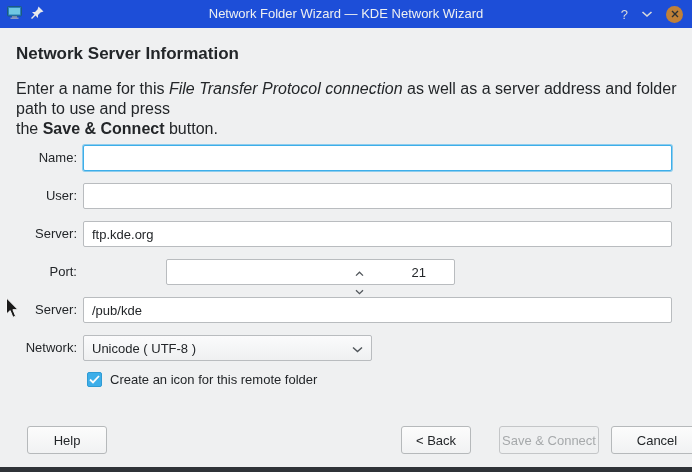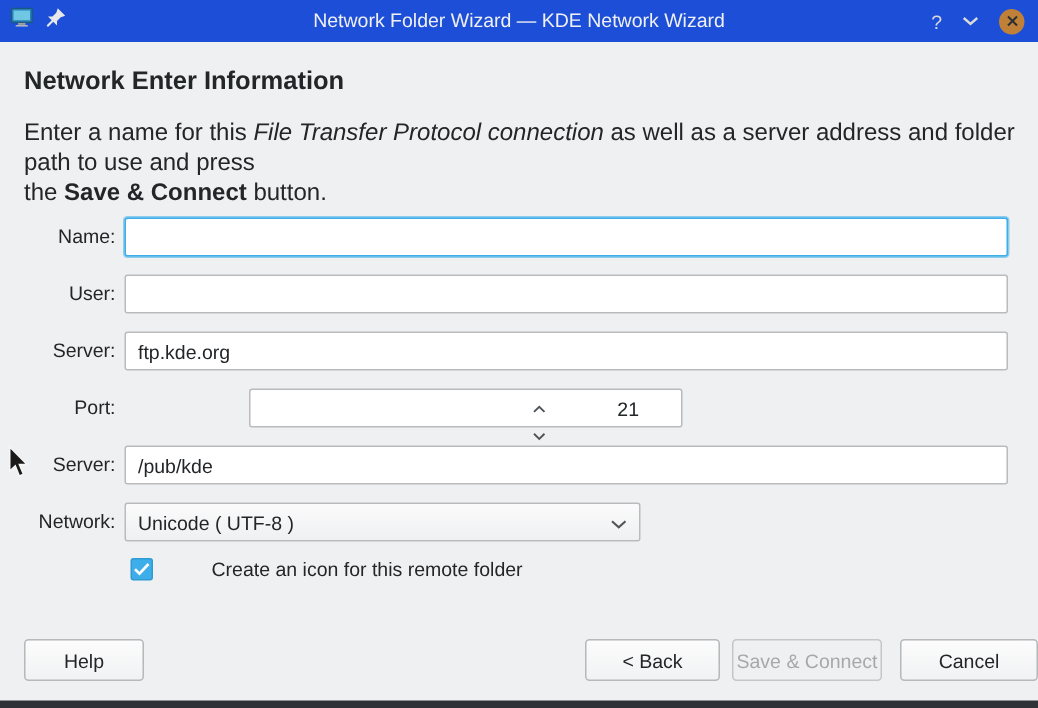--- a/index.html
+++ b/index.html
@@ -35,38 +35,38 @@
     position:absolute; left:83px; top:0; height:26px; width:589px;
     border:1px solid #b9bcbf; border-radius:2px; background:#ffffff;
     font-family:inherit; font-size:13px; color:#232629; padding:0 8px; outline:none;
   }
   .input.focused { border:1px solid #3daee9; box-shadow:0 0 0 1px rgba(61,174,233,0.55); }
   .spinbox { position:absolute; left:83px; top:0; width:289px; height:26px; }
   .spinbox .input { width:289px; text-align:right; padding-right:28px;padding-left:15px; }
   .spins { position:absolute; right:7px; top:4px; width:12px; height:18px;
            display:flex; flex-direction:column; align-items:center; justify-content:space-between; }
   .combobox {
-    position:absolute; left:83px; top:0; width:344px; height:26px;
+    position:absolute; left:83px; top:0; width:289px; height:26px;
     border:1px solid #b9bcbf; border-radius:2px;
     background:linear-gradient(#fbfbfc,#eff0f1);
     display:flex; align-items:center; padding:0 8px; font-size:13px; color:#232629;
   }
   .combobox .cb-text { flex:1; }
   .check-row { position:absolute; left:87px; top:372px; display:flex; align-items:center; gap:8px; }
   .checkbox { width:15px; height:15px; border-radius:2px; background:#3daee9; border:1px solid #2f9bd4;
               display:flex; align-items:center; justify-content:center; }
-  .check-label { font-size:13px; color:#232629;margin-left:31px; }
+  .check-label { font-size:13px; color:#232629; }
 
   
   .btn {
     position:absolute; top:426px; height:28px;
     border:1px solid #b6b9bb; border-radius:3px;
     background:linear-gradient(#fcfcfc,#f1f2f3);
     font-family:inherit; font-size:13px; color:#232629;
-    display:flex; align-items:center; justify-content:center;
+    display:flex; align-items:center; justify-content:center;margin-left:11px;
   }
   .btn.disabled { color:#a6a9ab; background:#eff0f1; border-color:#c4c6c8; }
 
   .bottom-edge { position:absolute; left:0; bottom:0; width:692px; height:5px; background:#2f3338; }
 
   .cursor { position:absolute; left:5px; top:297px; pointer-events:none; }
 </style>
 </head>
 <body>
 
@@ -95,21 +95,21 @@
       </svg>
     </span>
     <span class="tb-close">
       <svg width="8" height="8" viewBox="0 0 8 8">
         <path d="M1 1 L7 7 M7 1 L1 7" stroke="#2b2f33" stroke-width="1.4"></path>
       </svg>
     </span>
   </div>
 </div>
 
-<div class="page-title">Network Enter Information</div>
+<div class="page-title">Network Server Information</div>
 
 <div class="intro">
   <span>Enter a name for this </span><i>File Transfer Protocol connection</i><span> as well as a server address and folder path to use and press</span><br>
   <span>the </span><b>Save &amp; Connect</b><span> button.</span>
 </div>
 
 <div class="row" style="top:145px">
   <label class="lbl">Name:</label>
   <input class="input focused" value="" style="">
 </div>
@@ -163,21 +163,21 @@
 <div class="check-row">
   <span class="checkbox">
     <svg width="11" height="9" viewBox="0 0 11 9">
       <polyline points="1,4.5 4,7.4 10,1" fill="none" stroke="#fcfcfc" stroke-width="1.8"></polyline>
     </svg>
   </span>
   <span class="check-label">Create an icon for this remote folder</span>
 </div>
 
 <button class="btn" style="left:16px; width:80px">Help</button>
-<button class="btn" style="left:390px; width:90px">&lt; Back</button>
+<button class="btn" style="left:390px; width:70px">&lt; Back</button>
 <button class="btn disabled" style="left:488px; width:100px">Save &amp; Connect</button>
 <button class="btn" style="left:600px; width:92px">Cancel</button>
 
 <div class="bottom-edge"></div>
 
 <span class="cursor">
   <svg width="15" height="22" viewBox="0 0 15 22">
     <path d="M1.5 1 L1.5 17 L5.2 13.6 L7.9 20.3 L10.6 19.2 L7.9 12.7 L13 12.7 Z" fill="#1a1a1a" stroke="#f5f5f5" stroke-width="1"></path>
   </svg>
 </span>

